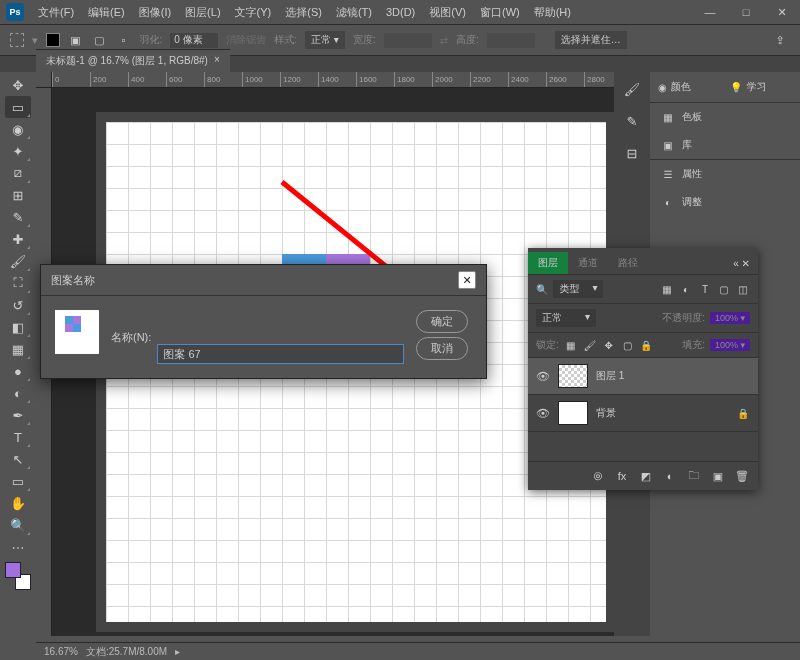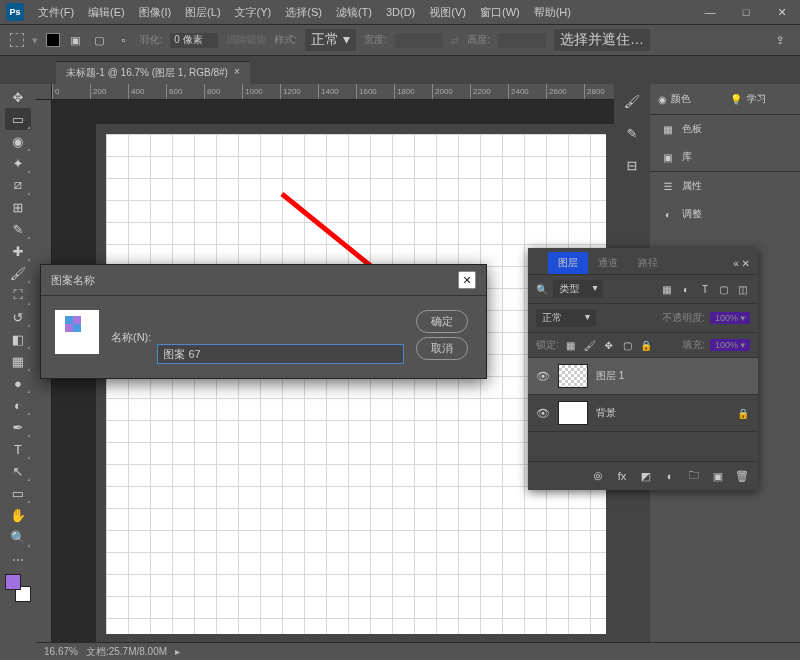--- a/index.html
+++ b/index.html
@@ -8,23 +8,23 @@
 .menubar .logo { width: 18px; height: 18px; background: #0a5a8f; border-radius: 3px; display: flex; align-items: center; justify-content: center; font-size: 9px; color: #fff; font-weight: bold; margin-right: 6px; }
 .menubar .mi { padding: 3px 6px; cursor: pointer; }
 .winbtns { position: absolute; right: 0; top: 0; display: flex; }
 .winbtns div { width: 36px; height: 24px; display: flex; align-items: center; justify-content: center; cursor: pointer; font-size: 11px; }
 .optbar { background: #535353; height: 32px; border-top: 1px solid #2a2a2a; border-bottom: 1px solid #2a2a2a; display: flex; align-items: center; padding: 0 10px; gap: 8px; }
 .optbar .sw { width: 14px; height: 14px; border: 1px dashed #999; }
 .optbar .sw2 { width: 14px; height: 14px; background: #000; border: 1px solid #888; }
 .optbar .ico { width: 16px; height: 16px; display: flex; align-items: center; justify-content: center; cursor: pointer; }
 .optbar .lbl { color: #888; font-size: 10px; }
 .optbar input { background: #444; border: none; color: #ccc; width: 48px; padding: 2px 4px; font-size: 10px; }
-.optbar .dd { background: #444; padding: 2px 6px; font-size: 14px; color: #ccc; }
+.optbar .dd { background: #444; padding: 2px 6px; font-size: 10px; color: #ccc; }
 .optbar .sharebtn { margin-left: auto; width: 20px; height: 20px; }
-.tabbar { background: #444; height: 28px; display: flex; align-items: flex-end; padding-left: 56px; }
+.tabbar { background: #444; height: 16px; display: flex; align-items: flex-end; padding-left: 36px; }
 .tabbar .tab { background: #535353; padding: 4px 10px; font-size: 10px; color: #ccc; border-top: 1px solid #2a2a2a; display: flex; gap: 6px; }
 .main { display: flex; height: 564px; }
 .tools { width: 36px; background: #535353; display: flex; flex-direction: column; align-items: center; padding-top: 2px; gap: 0; }
 .tools .t { width: 26px; height: 22px; display: flex; align-items: center; justify-content: center; cursor: pointer; font-size: 13px; color: #ccc; border-radius: 2px; position: relative; }
 .tools .t.sel { background: #3a3a3a; }
 .tools .t.corner::after { content: ''; position: absolute; right: 1px; bottom: 1px; border-right: 3px solid #888; border-top: 3px solid transparent; }
 .tools .colors { margin-top: 4px; position: relative; width: 26px; height: 28px; }
 .tools .colors .fg { width: 16px; height: 16px; position: absolute; top: 0; left: 0; background: #a070e0; border: 1px solid #222; z-index: 2; }
 .tools .colors .bg { width: 16px; height: 16px; position: absolute; bottom: 0; right: 0; background: #fff; border: 1px solid #222; }
 .canvas-area { flex: 1; background: #2a2a2a; position: relative; overflow: hidden; }
@@ -61,21 +61,21 @@
 .dlg-fields input { flex: 1; background: #444; border: 1px solid #4a8ac8; color: #ccc; padding: 3px 5px; font-size: 11px; margin-top: 34px; }
 .dlg-fields input::selection { background: #4a8ac8; }
 .dlg-btns { display: flex; flex-direction: column; gap: 4px; padding-right: 4px; }
 .dlg-btns button { background: #535353; border: 1px solid #999; border-radius: 12px; color: #ccc; padding: 3px 14px; font-size: 11px; cursor: pointer; }
 
 .arrow { position: absolute; left: 236px; top: 100px; pointer-events: none; }
 
 .fpanel { position: absolute; right: 42px; top: 248px; width: 230px; background: #444; box-shadow: 0 2px 10px rgba(0,0,0,0.6); }
 .fpanel .hdr { display: flex; padding: 4px 0 0 0; align-items: center; }
 .fpanel .ptab { padding: 4px 10px; font-size: 10px; color: #888; cursor: pointer; }
-.fpanel .ptab.on { background: #1d4ed8; color: #ccc; margin-left: 20px; }
+.fpanel .ptab.on { background: #15803d; color: #ccc; }
 .fpanel .collapse { margin-left: auto; padding: 4px 8px; font-size: 10px; cursor: pointer; }
 .fpanel .row { display: flex; align-items: center; padding: 5px 8px; gap: 5px; border-top: 1px solid #333; font-size: 10px; }
 .fpanel .row .sel { background: #3a3a3a; padding: 2px 6px; flex: 0 0 50px; display: flex; justify-content: space-between; }
 .fpanel .row .icn { width: 14px; height: 14px; display: flex; align-items: center; justify-content: center; font-size: 10px; cursor: pointer; color: #ccc; }
 .fpanel .row .grow { flex: 1; }
 .fpanel .lbltxt { color: #888; }
 .fpanel .valbox { background: #4c1d95; padding: 1px 5px; font-size: 9px; color: #888; }
 .fpanel .layer { display: flex; align-items: center; padding: 6px 8px; gap: 8px; border-top: 1px solid #333; cursor: pointer; }
 .fpanel .layer.sel { background: #5a5a5a; }
 .fpanel .eye { width: 14px; font-size: 11px; color: #ccc; }
@@ -119,21 +119,21 @@
   <span class="lbl">羽化:</span>
   <input value="0 像素" style="">
   <span class="lbl" style="opacity:.5">消除锯齿</span>
   <span class="lbl">样式:</span>
   <span class="dd"><span>正常</span> ▾</span>
   <span class="lbl">宽度:</span>
   <input disabled="" style="opacity: 0.5;">
   <span class="lbl" style="opacity:.5">⇄</span>
   <span class="lbl">高度:</span>
   <input disabled="" style="opacity: 0.5;">
-  <span class="dd" style="">选择并遮住…</span>
+  <span class="dd" style="margin-left:12px">选择并遮住…</span>
   <div class="ico sharebtn">⇪</div>
 </div>
 
 <div class="tabbar">
   <div class="tab">
     <span>未标题-1 @ 16.7% (图层 1, RGB/8#)</span>
     <span>×</span>
   </div>
 </div>
 

